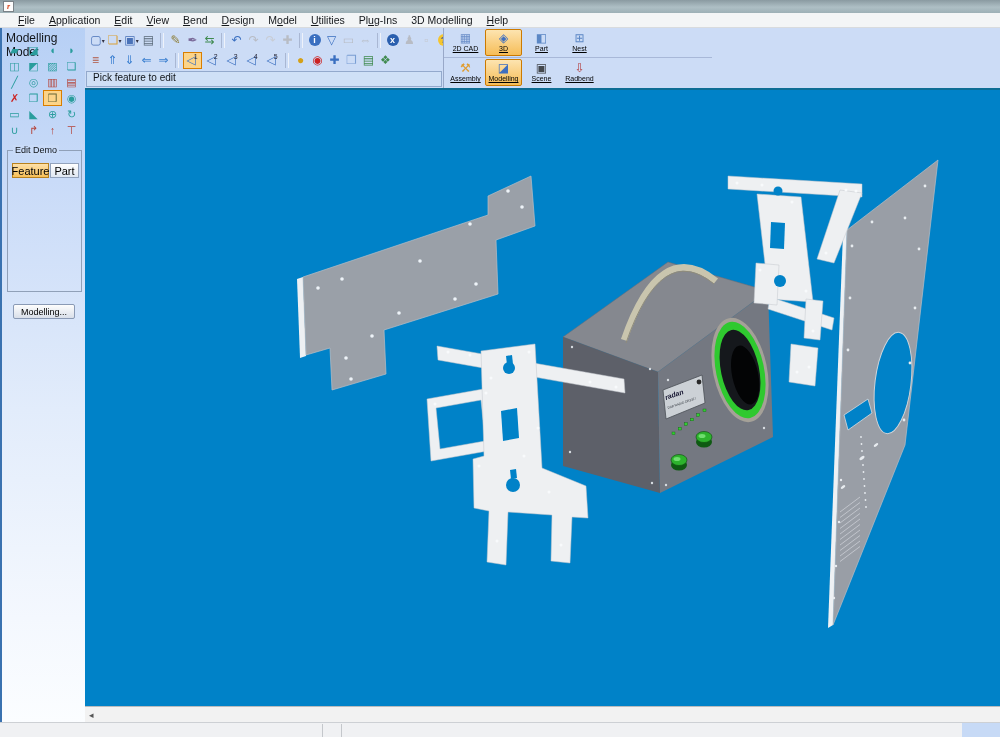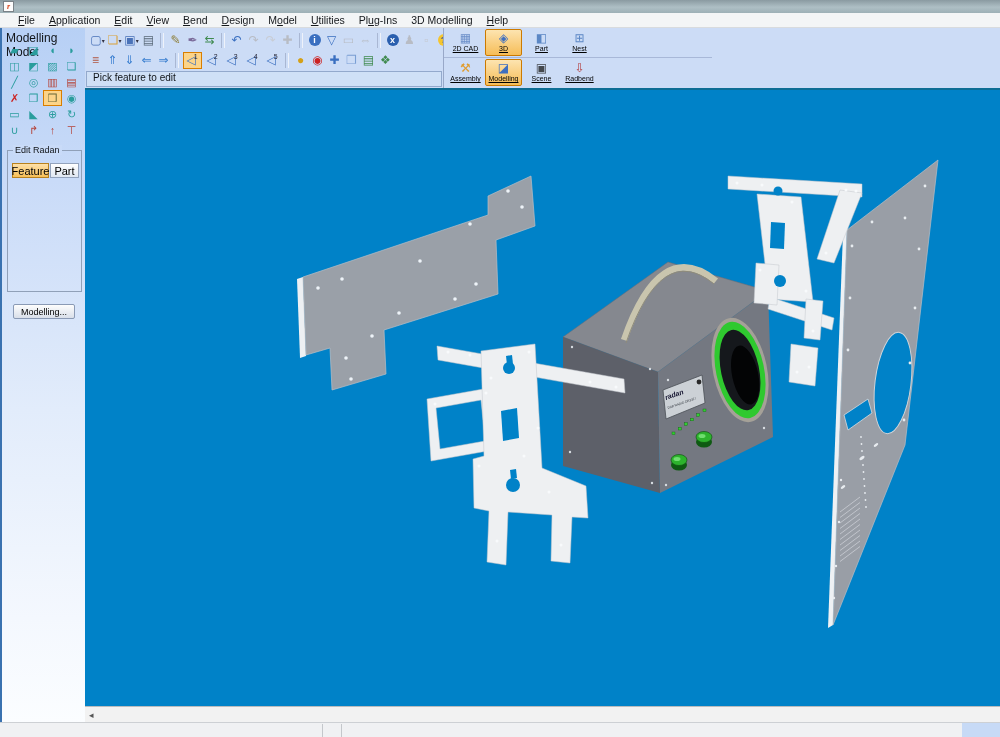--- a/index.html
+++ b/index.html
@@ -295,21 +295,21 @@
         <span class="pcell" style="color: rgb(42, 157, 157);">▭</span>
         <span class="pcell" style="color: rgb(42, 157, 157);">◣</span>
         <span class="pcell" style="color: rgb(42, 157, 157);">⊕</span>
         <span class="pcell" style="color: rgb(42, 157, 157);">↻</span>
         <span class="pcell" style="color: rgb(42, 157, 157);">∪</span>
         <span class="pcell" style="color: rgb(181, 68, 58);">↱</span>
         <span class="pcell" style="color: rgb(181, 68, 58);">↑</span>
         <span class="pcell" style="color: rgb(181, 68, 58);">⊤</span>
       </div>
     <div class="edittype">
-      <span class="etlabel">Edit Radan</span>
+      <span class="etlabel">Edit Demo</span>
       <div class="etbtn feature-btn">Feature</div>
       <div class="etbtn part-btn">Part</div>
     </div>
     <div class="selections-btn">Modelling...</div>
   </div>
 
   <svg class="viewport" viewBox="85 90 915 616" width="915" height="616" xmlns="http://www.w3.org/2000/svg">
     <rect x="85" y="90" width="915" height="616" fill="#0082c8"></rect>
 
     <g>

